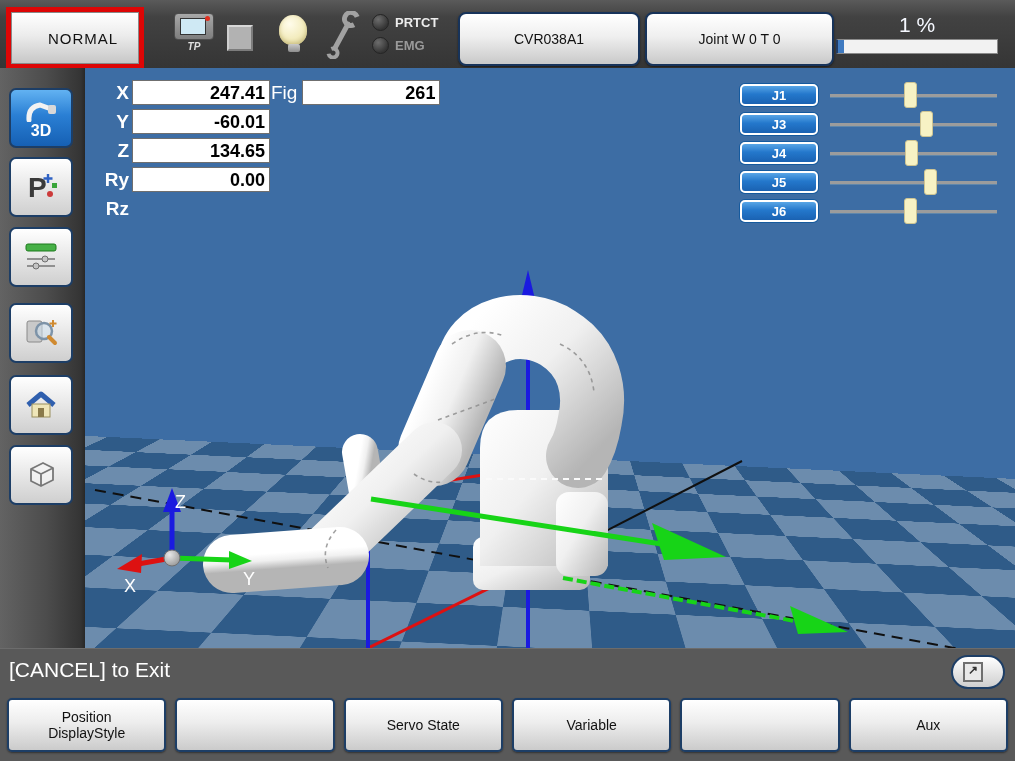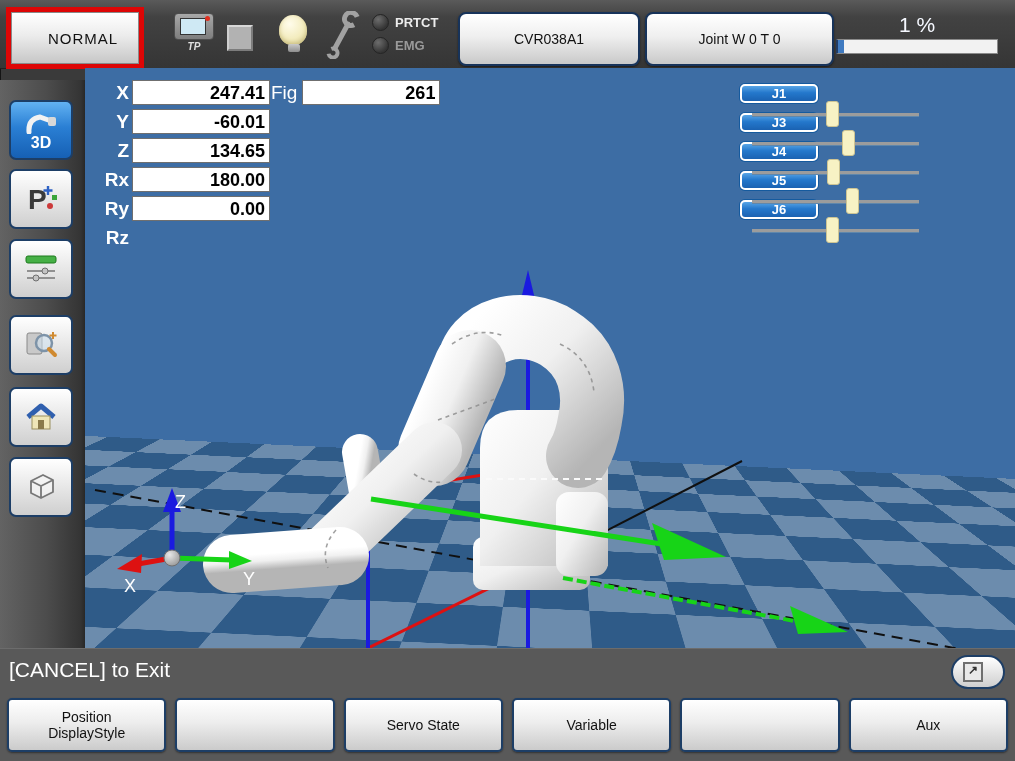--- a/index.html
+++ b/index.html
@@ -37,21 +37,21 @@
           font-size:14px;color:#111;box-shadow:0 1px 2px rgba(0,0,0,.5);}
   .prog-btn{left:458px;width:178px;}
   .joint-btn{left:645px;width:185px;}
   .speed{position:absolute;left:836px;top:13px;width:162px;}
   .speed-text{text-align:center;font-size:21px;color:#f5f8ff;}
   .speed-bar{height:13px;margin-top:2px;background:#f2f2f2;border:1px solid #8a8a8a;border-left:2px solid #223c64;position:relative;}
   .speed-fill{position:absolute;left:0;top:0;bottom:0;width:6px;background:#3f7ac0;}
 
   
   .sidebar{position:absolute;left:0;top:68px;width:85px;height:580px;
-          background:linear-gradient(90deg,#636363,#4c4c4c 55%,#343434 95%,#282828);margin-top:12px;}
+          background:linear-gradient(90deg,#636363,#4c4c4c 55%,#343434 95%,#282828);}
   .side-btn{position:absolute;left:9px;width:64px;height:60px;border:2px solid #1d3e66;border-radius:7px;box-sizing:border-box;
           background:linear-gradient(#ffffff,#ececec 40%,#cfcfcf);display:flex;flex-direction:column;align-items:center;justify-content:center;}
   .side-btn.active{background:linear-gradient(#62b2f2,#2a7fd4 45%,#1660b4);}
   .side-3d-label{color:#fff;font-weight:bold;font-size:16px;line-height:1;margin-top:1px;}
 
   
   .viewport{position:absolute;left:85px;top:68px;width:930px;height:580px;background:#3d6da4;overflow:hidden;}
   .h-tilt{position:absolute;left:0;top:368px;width:930px;height:420px;transform:rotate(2.65deg);transform-origin:0 0;}
   .floor{position:absolute;left:-835px;top:-900px;width:2600px;height:1200px;
           background-image:conic-gradient(#6c8cad 0 25%, #2f5b88 0 50%, #6c8cad 0 75%, #2f5b88 0);
@@ -63,21 +63,21 @@
   .pos-panel{position:absolute;left:8px;top:12px;z-index:5;}
   .pos-row{display:flex;align-items:center;height:25px;margin-bottom:4px;}
   .pos-label{width:36px;text-align:right;margin-right:3px;color:#fff;font-size:19px;font-weight:bold;}
   .pos-box{width:138px;height:25px;background:#fff;border:1px solid #6f6f6f;box-sizing:border-box;
           font-size:18px;font-weight:bold;color:#000;text-align:right;padding:1px 4px 0 12px;line-height:23px;}
   .fig-row{position:absolute;left:186px;top:12px;display:flex;align-items:center;z-index:5;}
   .fig-label{color:#fff;font-size:19px;font-weight:normal;margin-right:5px;}
 
   
   .jpanel{position:absolute;left:655px;top:16px;z-index:5;}
-  .jrow{display:flex;height:22px;margin-bottom:7px;flex-direction:column;}
+  .jrow{display:flex;align-items:center;height:22px;margin-bottom:7px;}
   .jbtn{width:78px;height:22px;border:2px solid #fff;border-radius:5px;box-sizing:border-box;
           background:linear-gradient(#58a5e6,#2478cc 45%,#1a62b2);color:#fff;font-weight:bold;font-size:13px;
           display:flex;align-items:center;justify-content:center;box-shadow:0 0 0 1px #155a9e;padding:0;font-family:inherit;}
   .jtrack{position:relative;width:167px;height:22px;margin-left:12px;}
   .jtrack::before{content:"";position:absolute;left:0;right:0;top:10px;height:3px;background:#9c9c9c;box-shadow:0 1px 0 #5f87ac;}
   .jhandle{position:absolute;top:-2px;width:13px;height:26px;background:#f7f2c4;border:1px solid #cdc493;border-radius:3px;box-sizing:border-box;}
 
   
   .statusbar{position:absolute;left:0;top:648px;right:0;height:47px;background:#595959;border-top:1px solid #6c6c6c;}
   .status-msg{position:absolute;left:9px;top:9px;font-size:21px;color:#fff;}
@@ -282,24 +282,20 @@
         </div>
       <div class="pos-row">
           <div class="pos-label">Y</div>
           <div class="pos-box">-60.01</div>
         </div>
       <div class="pos-row">
           <div class="pos-label">Z</div>
           <div class="pos-box">134.65</div>
         </div>
       <div class="pos-row">
-          <div class="pos-label">Rx</div>
-          <div class="pos-box">180.00</div>
-        </div>
-      <div class="pos-row">
           <div class="pos-label">Ry</div>
           <div class="pos-box">0.00</div>
         </div>
       <div class="pos-row">
           <div class="pos-label">Rz</div>
         </div>
     </div>
     <div class="fig-row">
       <div class="fig-label">Fig</div>
       <div class="pos-box">261</div>

